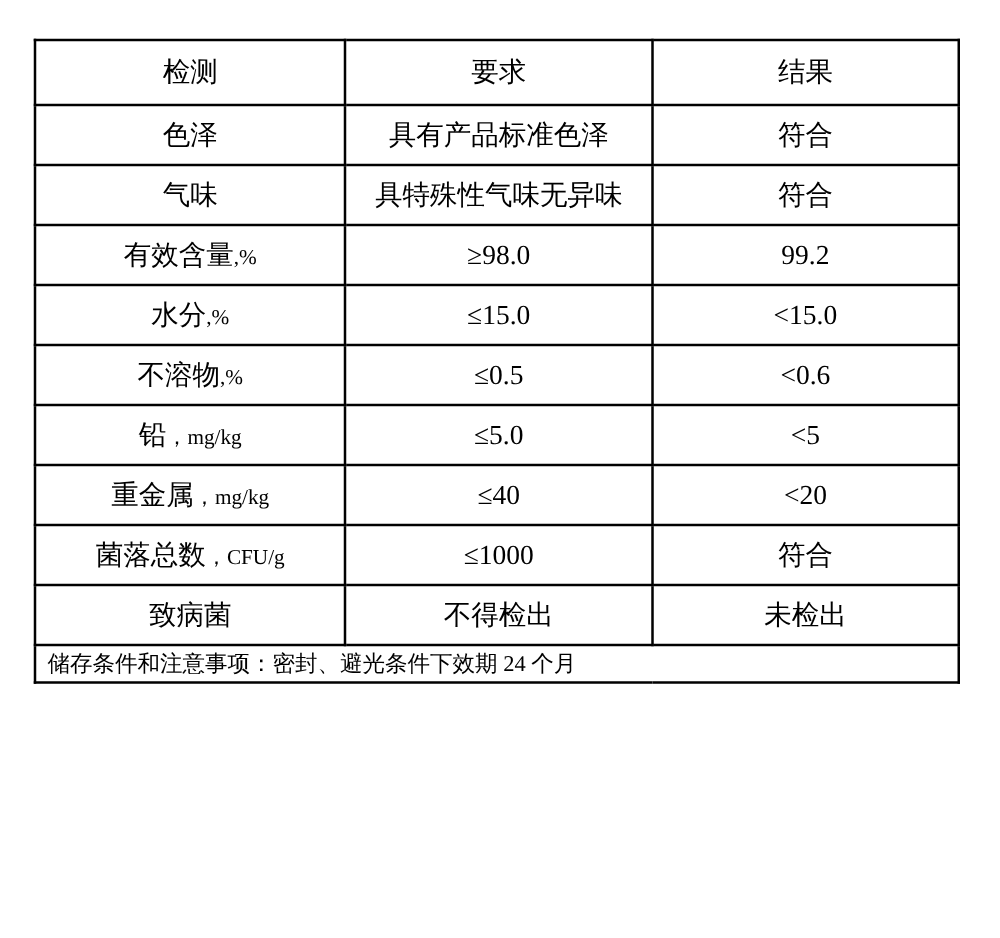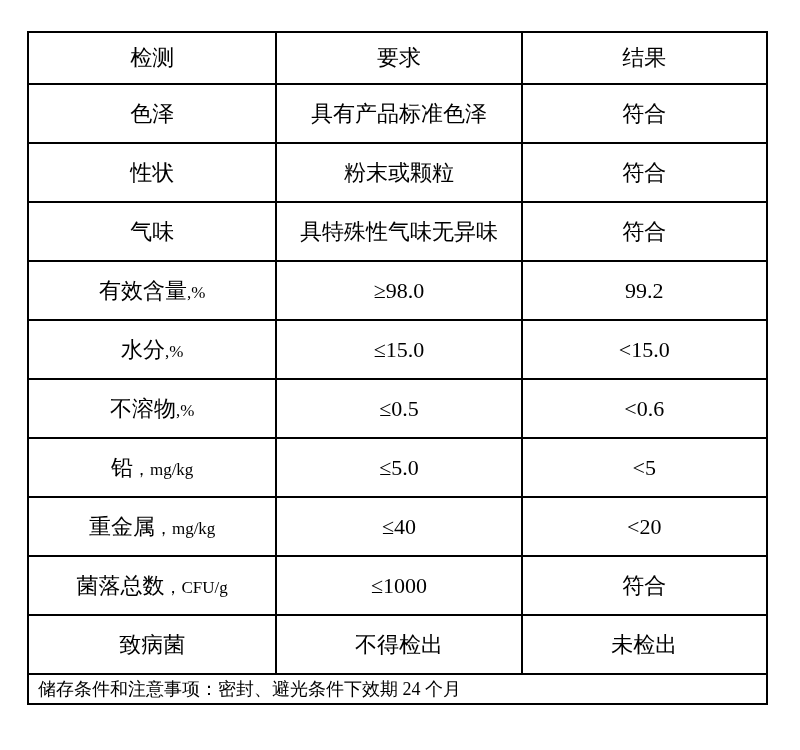--- a/index.html
+++ b/index.html
@@ -29,21 +29,21 @@
     border: 2px solid #000000;
     text-align: center;
     vertical-align: middle;
     font-size: 22px;
     font-weight: normal;
     padding: 0;
     overflow: hidden;
     white-space: nowrap;
   }
   .doc-table tr.header-row { height: 52px; }
-  .doc-table tr.data-row { height: 59px; }
+  .doc-table tr.data-row { height: 48px; }
   .doc-table tr.footer-row { height: 29px; margin-top: 10px; }
   .doc-table .unit { font-size: 17px; }
   .doc-table td.footer-cell {
     text-align: left;
     font-size: 18px;
     padding: 2px 4px 2px 9px;
   }
 </style>
 </head>
 <body>
@@ -62,25 +62,20 @@
       <td>要求</td>
       <td>结果</td>
     </tr>
 
     <tr class="data-row">
       <td><span>色泽</span><span class="unit"></span></td>
       <td>具有产品标准色泽</td>
       <td>符合</td>
     </tr>
 
-    <tr class="data-row">
-      <td><span>性状</span><span class="unit"></span></td>
-      <td>粉末或颗粒</td>
-      <td>符合</td>
-    </tr>
 
     <tr class="data-row">
       <td><span>气味</span><span class="unit"></span></td>
       <td>具特殊性气味无异味</td>
       <td>符合</td>
     </tr>
 
     <tr class="data-row">
       <td><span>有效含量</span><span class="unit">,%</span></td>
       <td>≥98.0</td>

